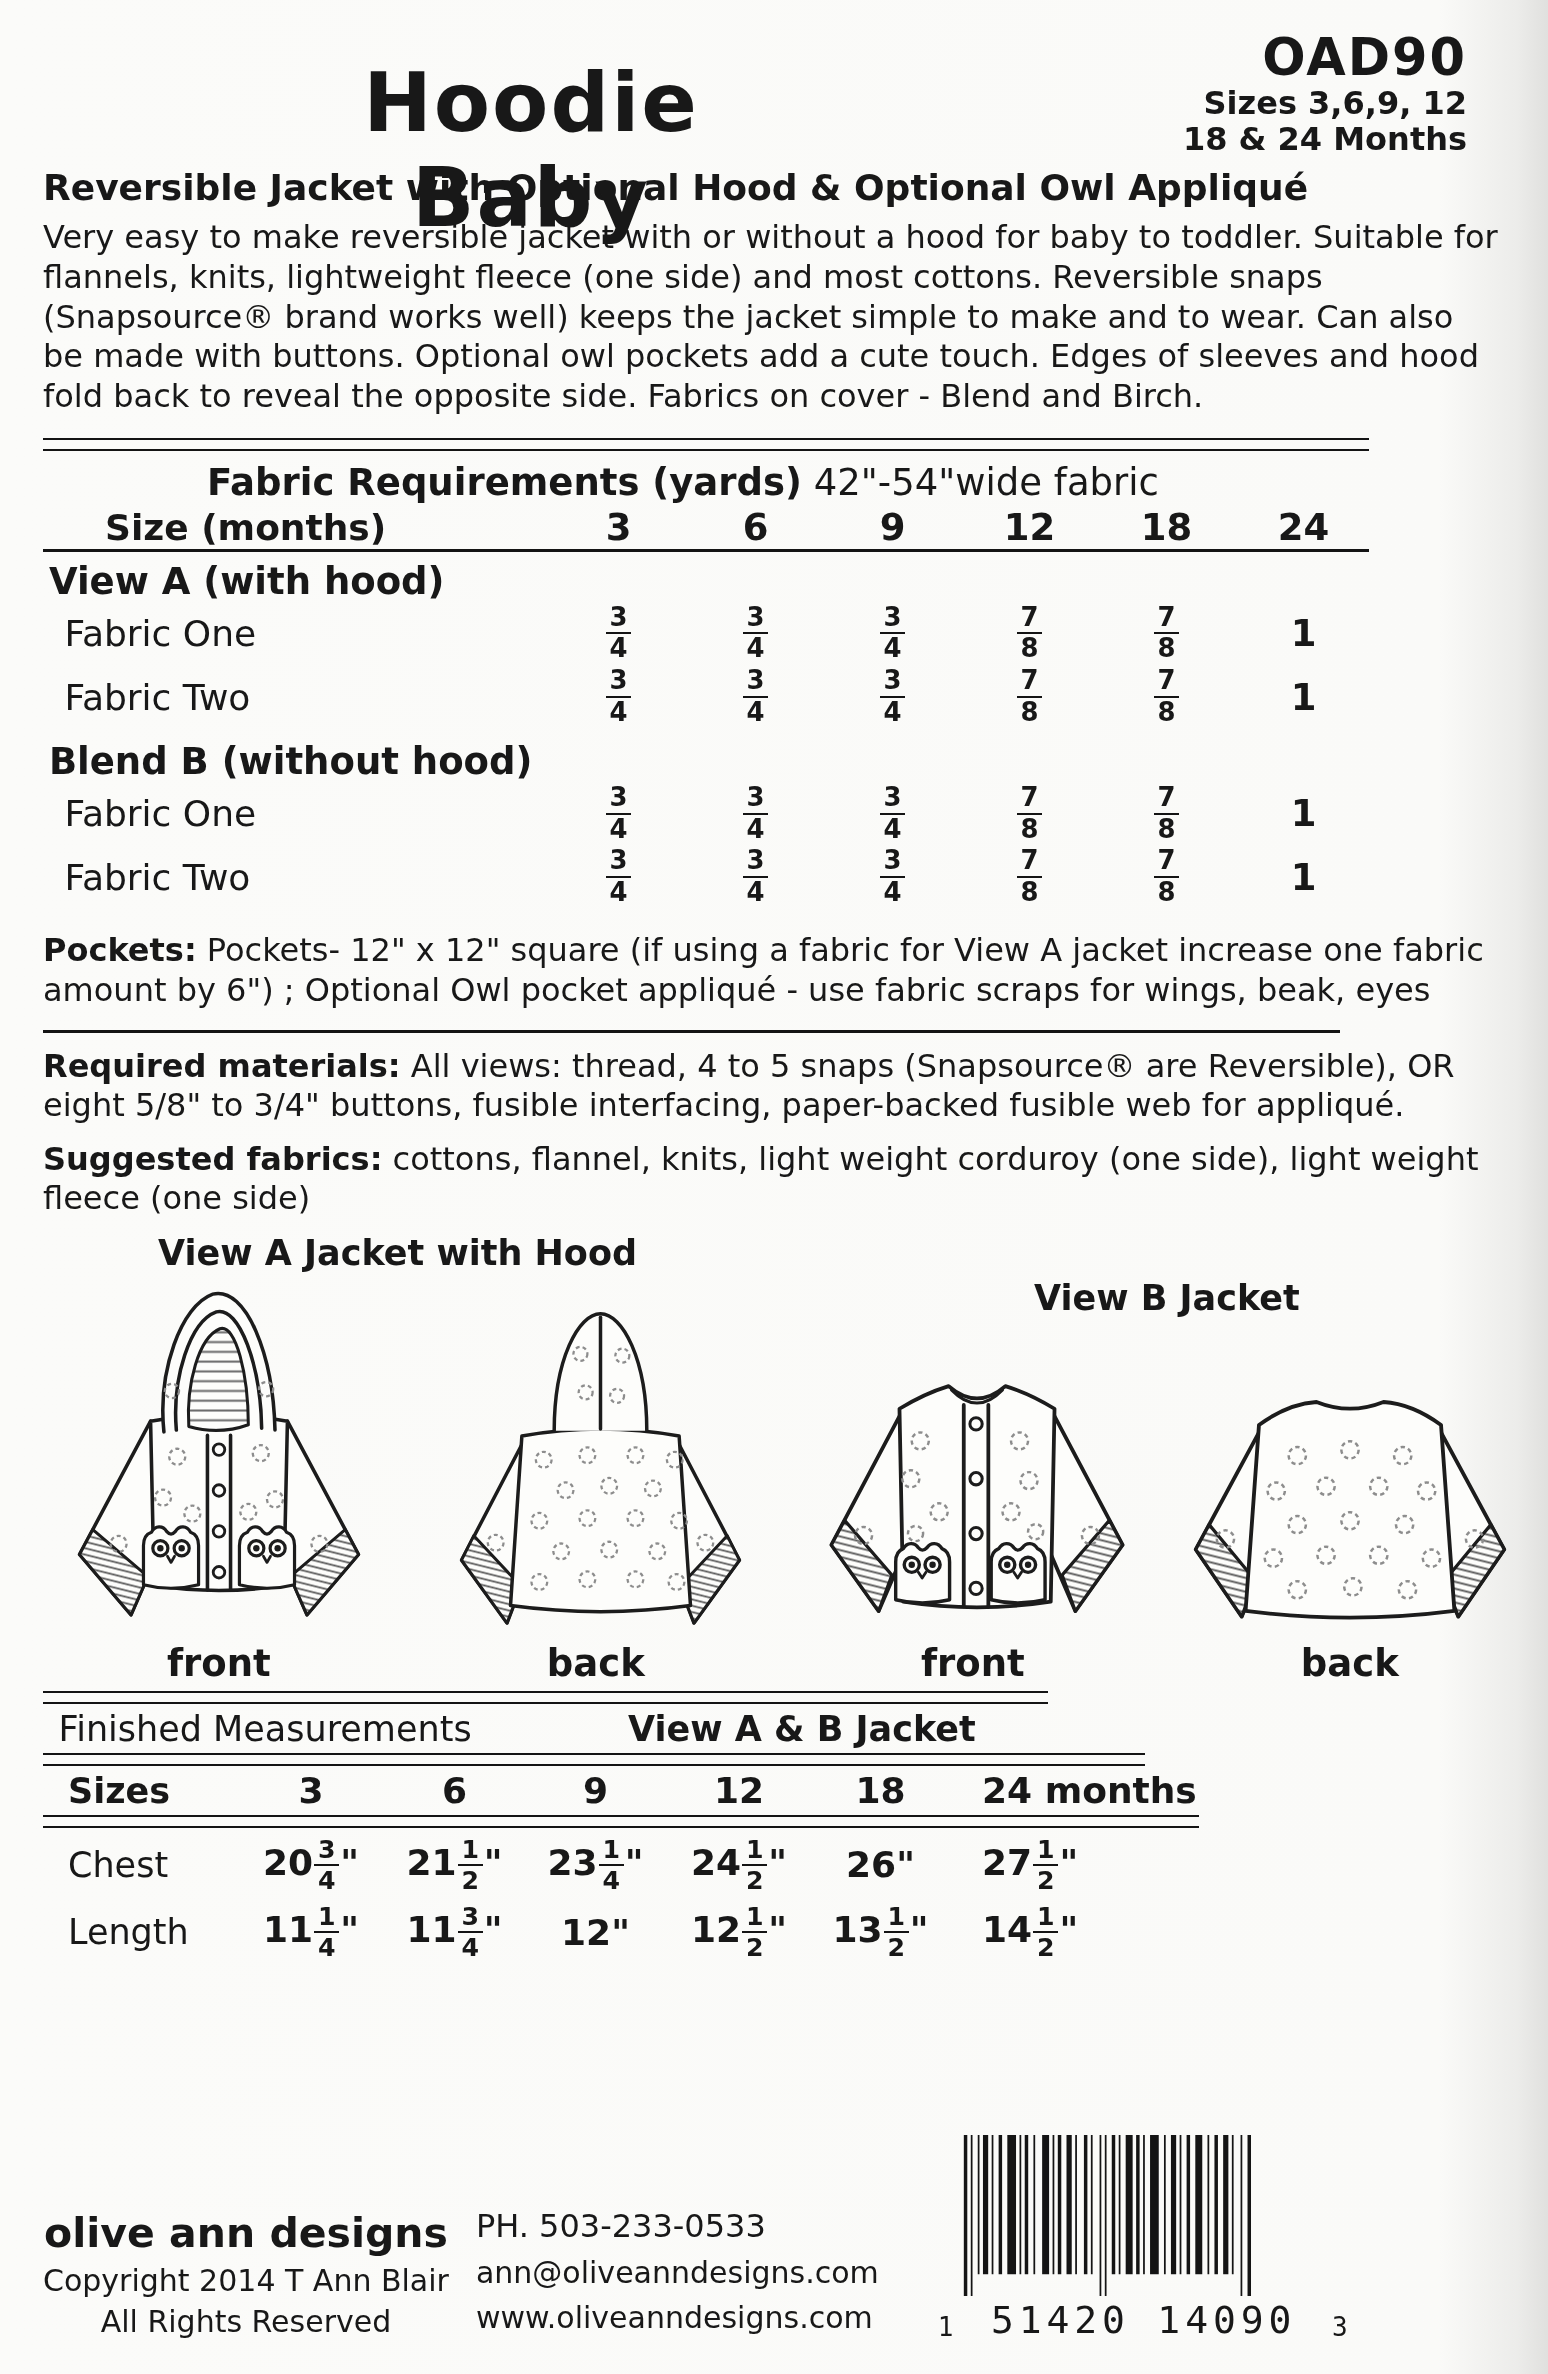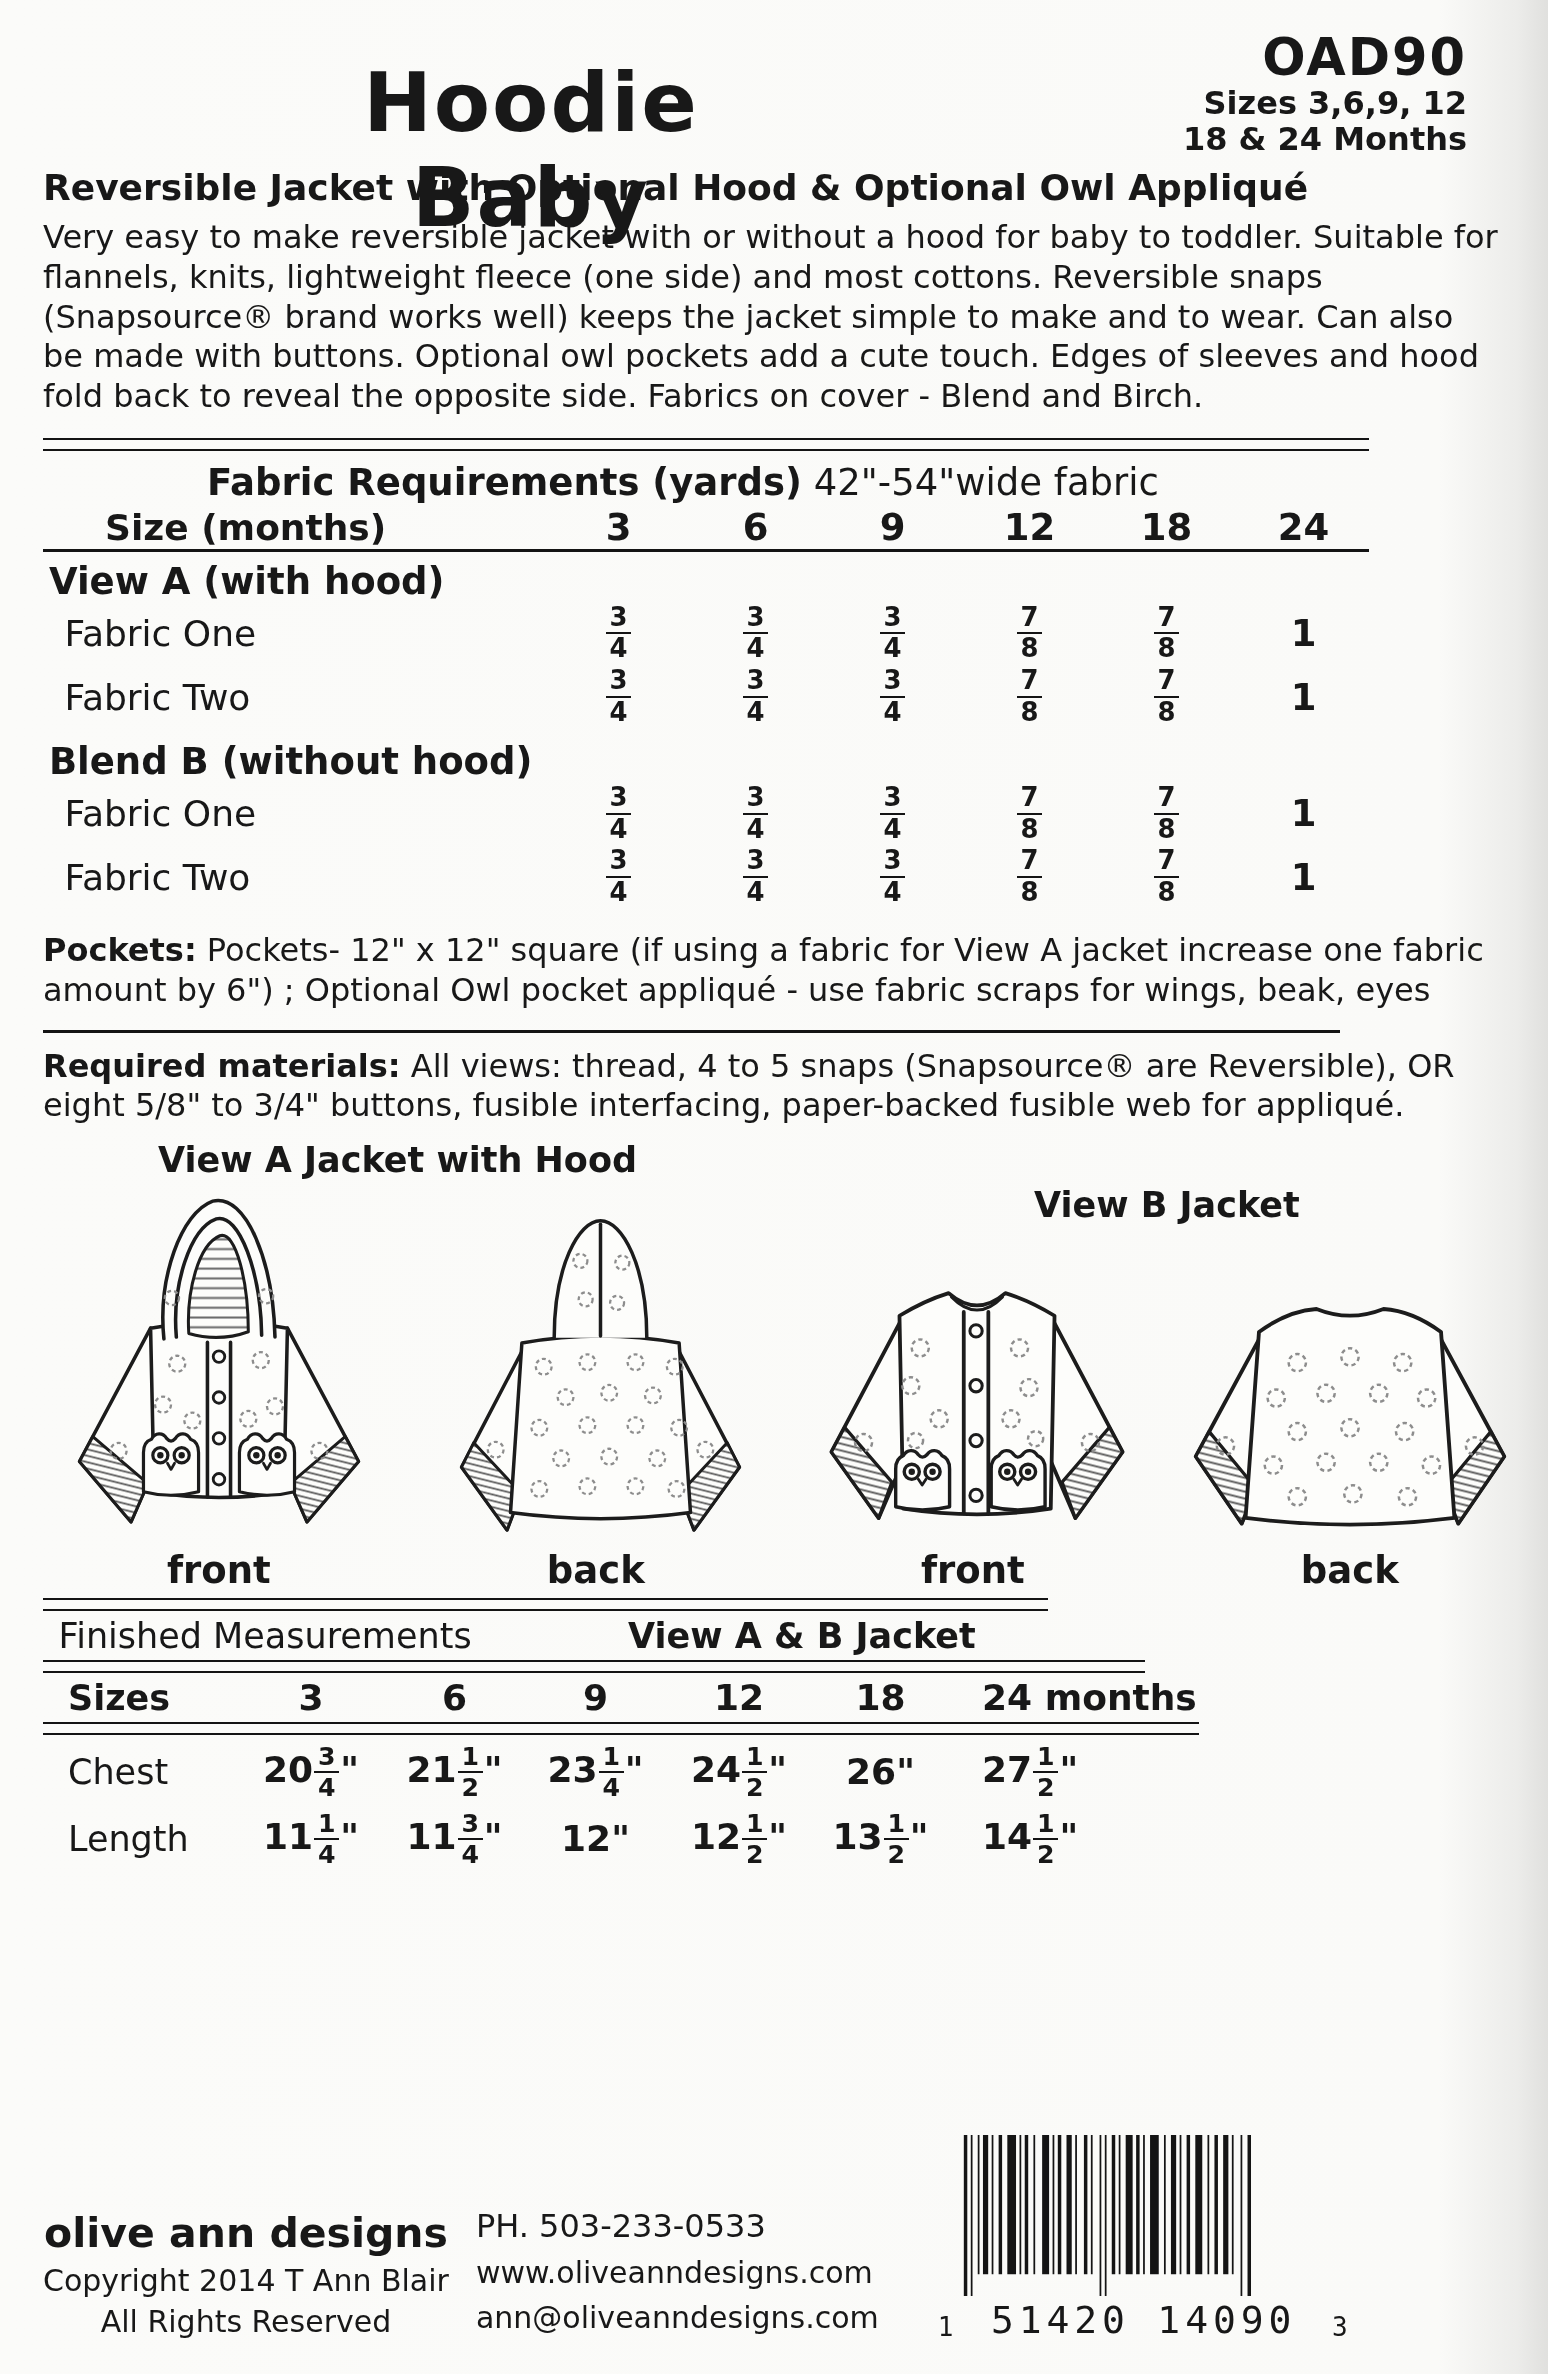--- a/index.html
+++ b/index.html
@@ -222,20 +222,23 @@
   <div class="para lead-para">
     <span class="b">Pockets:</span><span> Pockets- 12" x 12" square (if using a fabric for View A jacket increase one fabric amount by 6") ; Optional Owl pocket appliqué - use fabric scraps for wings, beak, eyes</span>
   </div>
 
   <div class="mid-rule"></div>
 
   <div class="para">
     <span class="b">Required materials:</span><span> All views: thread, 4 to 5 snaps (Snapsource® are Reversible), OR eight 5/8" to 3/4" buttons, fusible interfacing, paper-backed fusible web for appliqué.</span>
   </div>
 
+  <div class="para" style="margin-top:13.7px;">
+    <span class="b">Suggested fabrics:</span><span> cottons, flannel, knits, light weight corduroy (one side), light weight fleece (one side)</span>
+  </div>
 
   <div class="illos">
     <div class="illo-head-a">View A Jacket with Hood</div>
     <div class="illo-head-b">View B Jacket</div>
 
     <div class="illo-row">
 
       <div class="fig">
         <svg width="332" height="351" viewBox="0 0 330 395" fill="none">
           <defs>
@@ -501,22 +504,22 @@
   </div>
 
   <div class="footer">
     <div class="foot-left">
       <div class="brand">olive ann designs</div>
       <div class="foot-small">Copyright 2014 T Ann Blair</div>
       <div class="foot-small">All Rights Reserved</div>
     </div>
     <div class="foot-mid">
       <div class="ph">PH. 503-233-0533</div>
+      <div>ann@oliveanndesigns.com</div>
       <div>www.oliveanndesigns.com</div>
-      <div>ann@oliveanndesigns.com</div>
     </div>
     <div class="barcode">
       <svg width="351" height="161" viewBox="0 0 344 185">
         <g fill="#141414">
           <rect x="0" width="4" height="185"></rect>
             <rect x="8" width="2" height="185"></rect>
           <rect x="16" width="2" height="160"></rect>
             <rect x="22" width="6" height="160"></rect>
             <rect x="32" width="2" height="160"></rect>
           <rect x="40" width="4" height="160"></rect>

